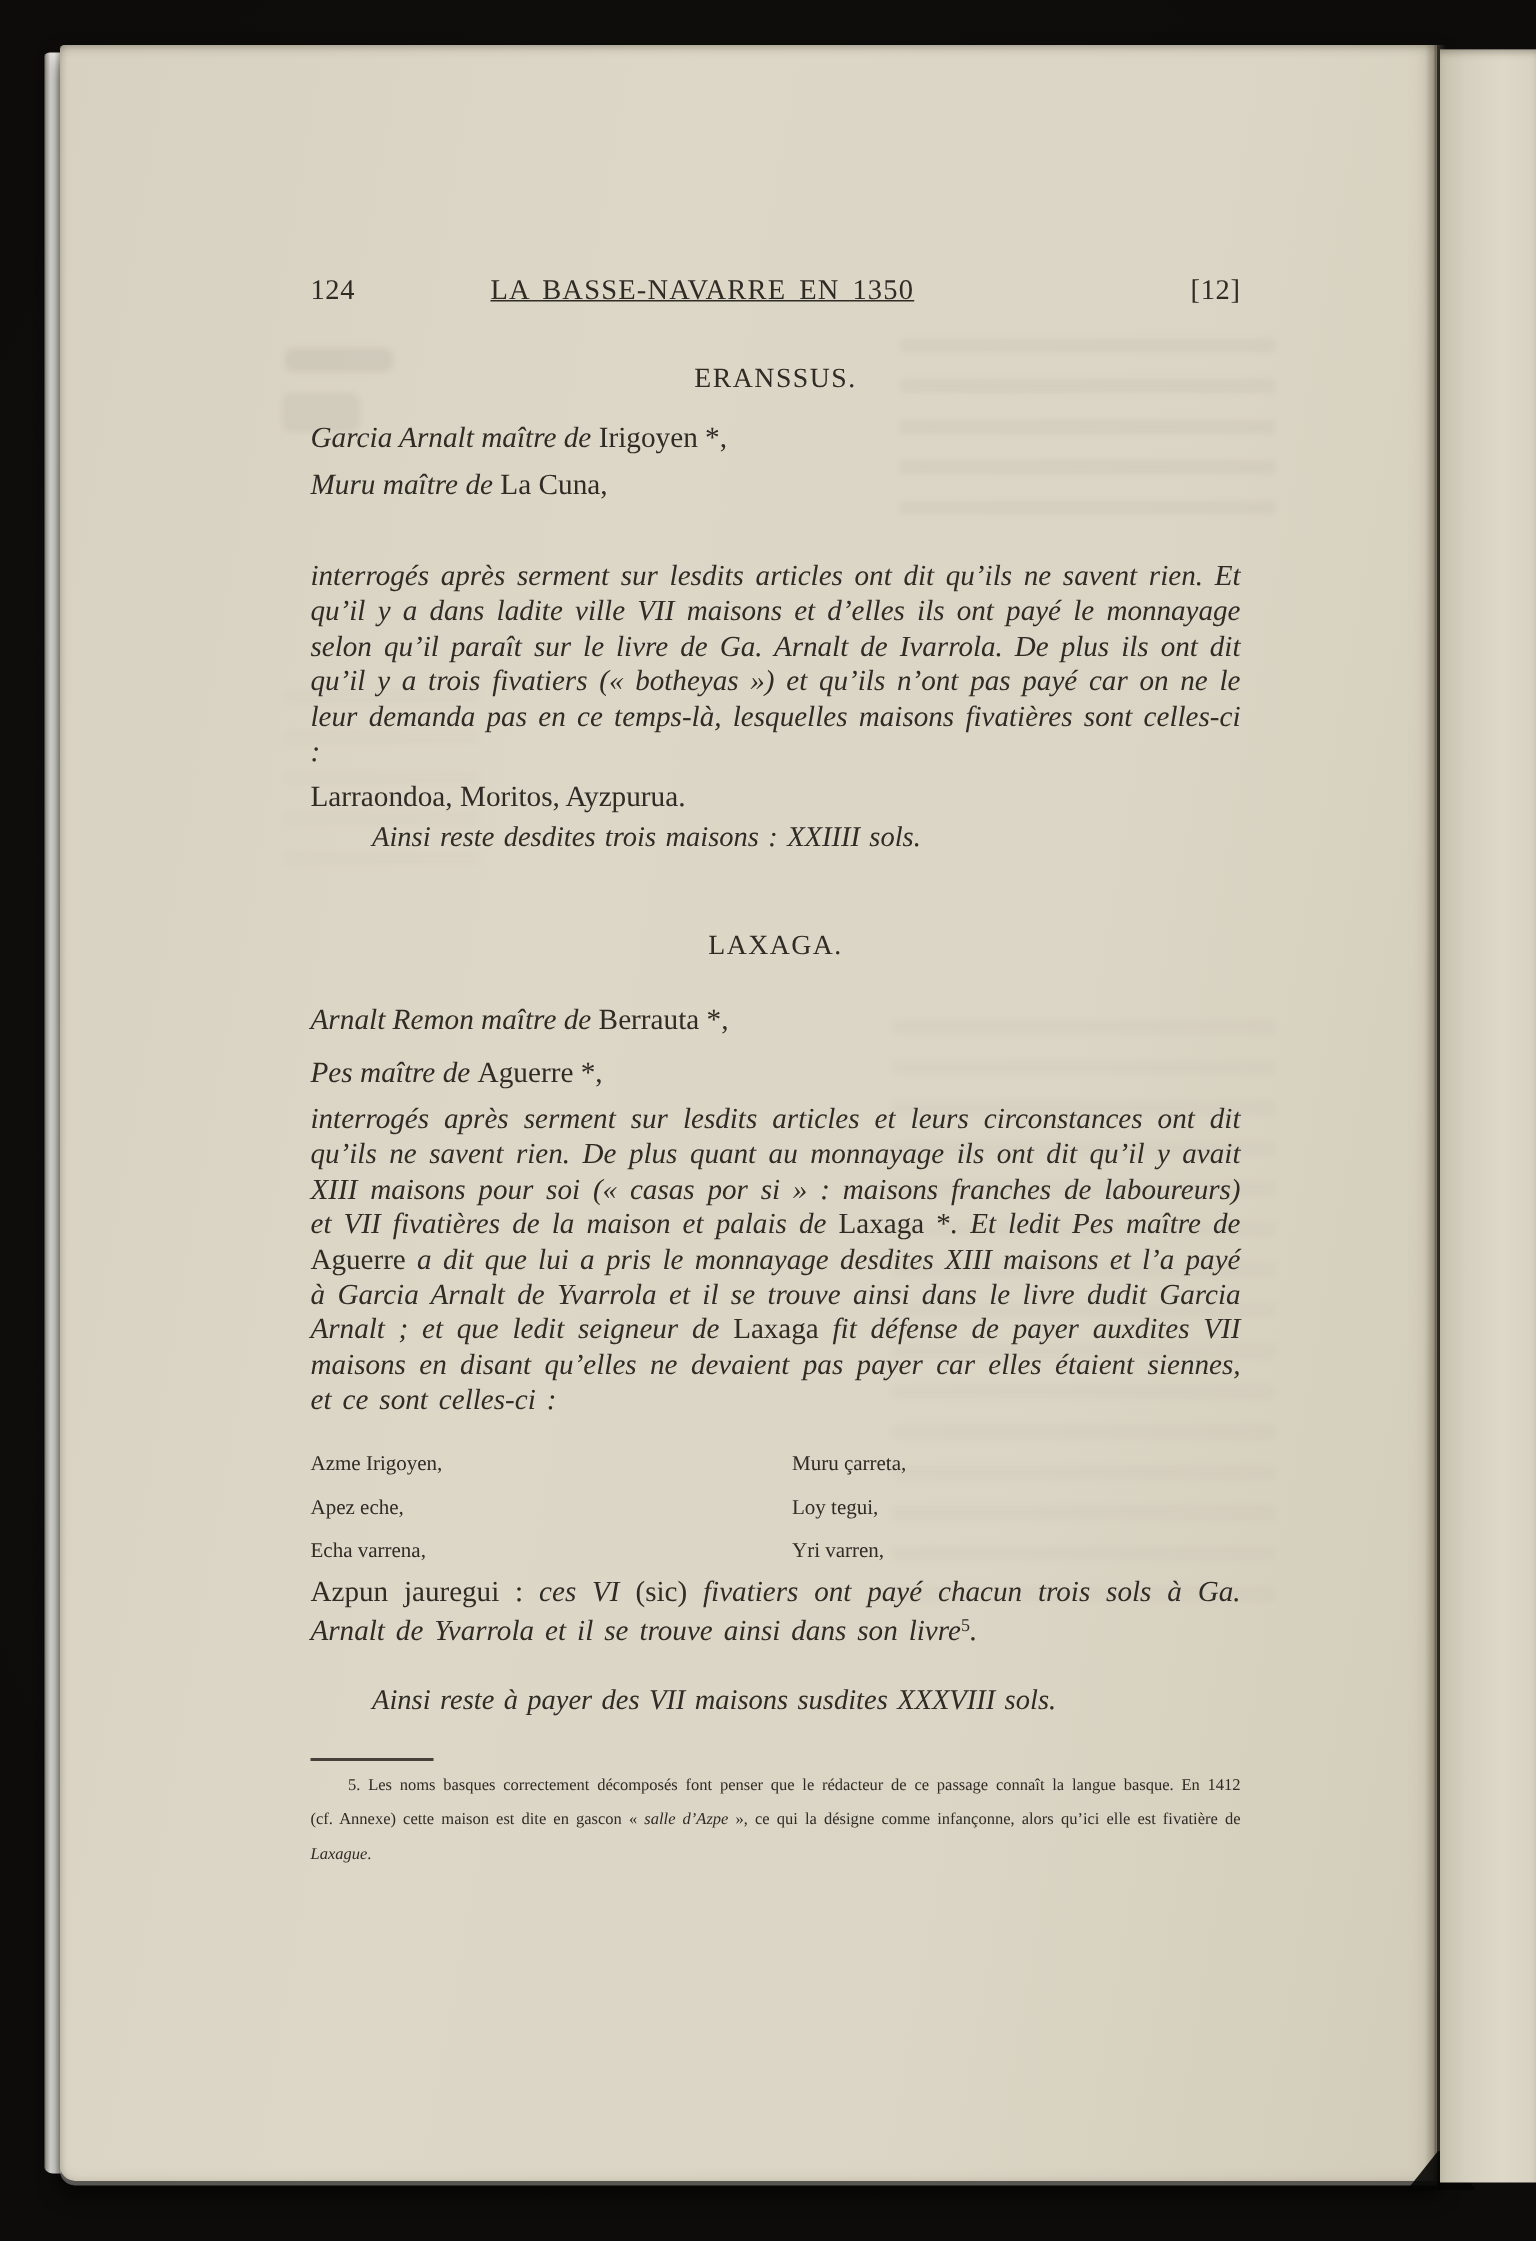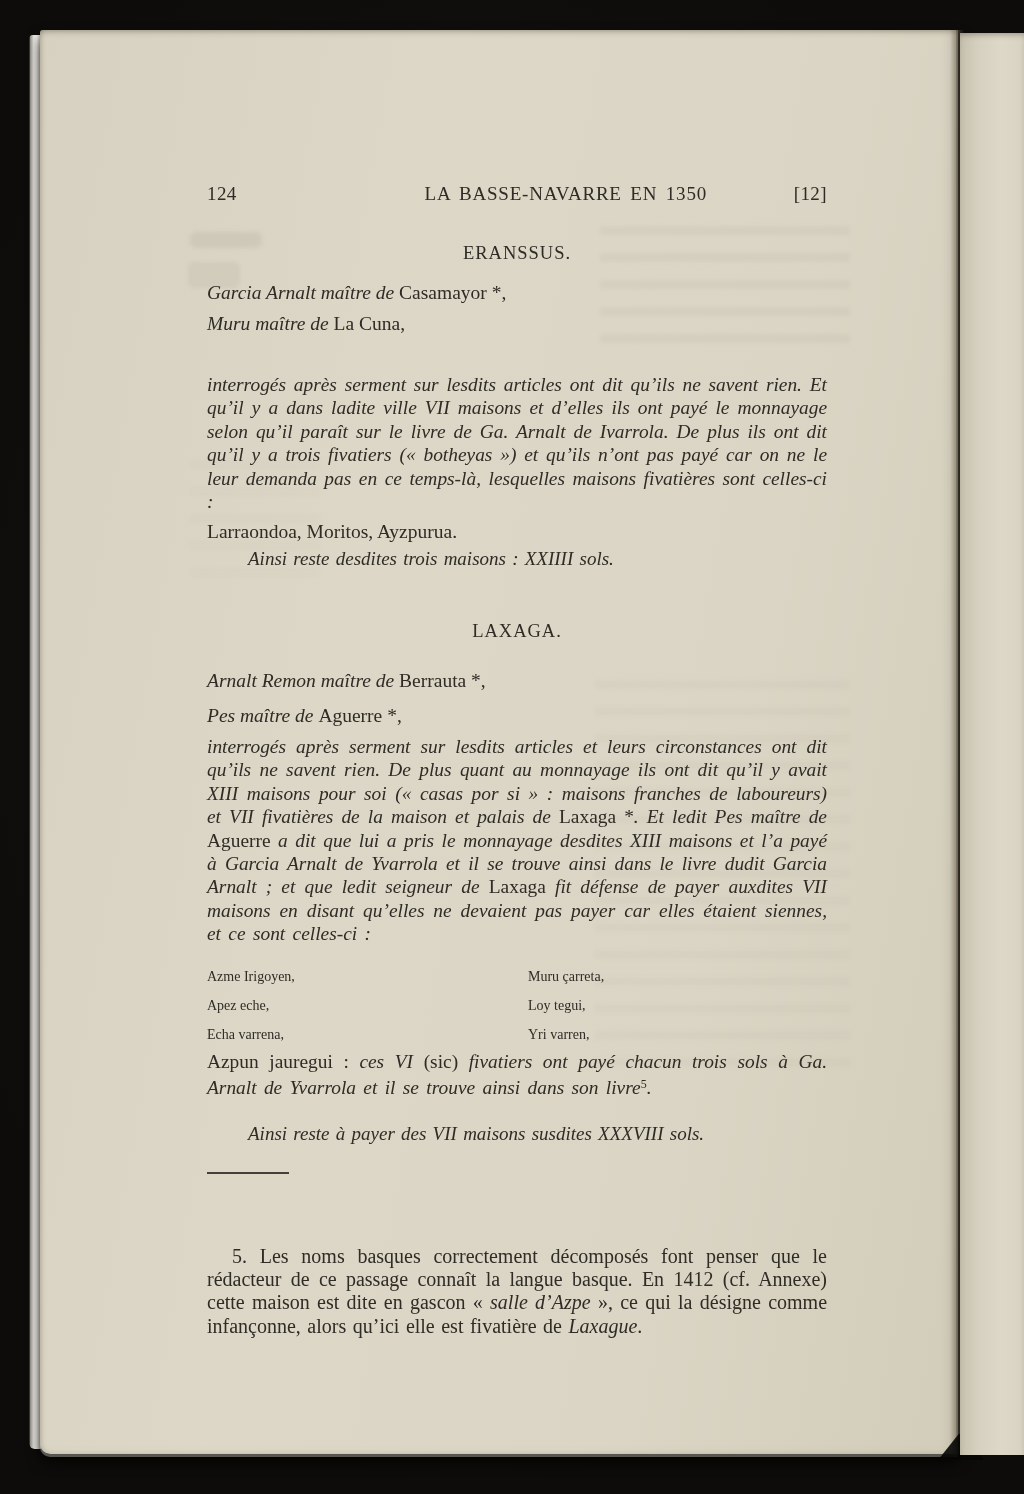--- a/index.html
+++ b/index.html
@@ -67,21 +67,21 @@
 
   
   .text-block{position:absolute;left:167px;top:0;width:620px;color:#2f2b25;}
   .text-block > *{position:absolute;left:0;width:620px;margin:0;}
 
   .page-header{
     top:153px;display:flex;align-items:baseline;
     font-size:19px;line-height:22px;letter-spacing:.4px;
   }
   .page-header .hl{flex:0 0 120px;text-align:left;}
-  .page-header .hc{flex:1 1 auto;text-align:right;letter-spacing:.8px;word-spacing:3px;}
+  .page-header .hc{flex:1 1 auto;text-align:left;letter-spacing:.8px;word-spacing:3px;text-decoration:underline;}
   .page-header .hr{flex:0 0 120px;text-align:right;}
 
   .section-heading{
     font-size:18.5px;line-height:22px;letter-spacing:1px;
     text-align:center;font-weight:400;
   }
   .h-eranssus{top:212px;}
   .h-laxaga{top:590px;}
 
   .masters p{margin:0;font-size:19.5px;line-height:30.5px;}
@@ -115,21 +115,21 @@
   .houses-cols p{margin:0;font-size:14px;line-height:29px;}
 
   .azpun{top:1019px;line-height:26px;}
   .fn-ref{
     font-style:normal;font-size:12px;
     vertical-align:6px;line-height:0;letter-spacing:0;
   }
 
   .fn-rule{top:1142px;width:82px;height:2px;background:#45403a;}
   .footnote{
-    top:1215px;font-size:20px;line-height:23.2px;
+    top:1149px;font-size:11px;line-height:23.2px;
     text-align:justify;text-indent:25px;word-spacing:1.5px;
   }
 </style>
 </head>
 <body>
 
 <div class="scene">
 
   <div class="stack-edge"></div>
 
@@ -145,21 +145,21 @@
 
       <div class="page-header">
         <span class="hl">124</span>
         <span class="hc">LA BASSE-NAVARRE EN 1350</span>
         <span class="hr">[12]</span>
       </div>
 
       <h2 class="section-heading h-eranssus">ERANSSUS.</h2>
 
       <div class="masters m1">
-        <p><span class="it">Garcia Arnalt maître de </span><span class="rm">Casamayor *,</span></p>
+        <p><span class="it">Garcia Arnalt maître de </span><span class="rm">Irigoyen *,</span></p>
         <p><span class="it">Muru maître de </span><span class="rm">La Cuna,</span></p>
       </div>
 
       <p class="para p1">interrogés après serment sur lesdits articles ont dit qu’ils ne savent rien. Et qu’il y a dans ladite ville VII maisons et d’elles ils ont payé le monnayage selon qu’il paraît sur le livre de Ga. Arnalt de Ivarrola. De plus ils ont dit qu’il y a trois fivatiers (« botheyas ») et qu’ils n’ont pas payé car on ne le leur demanda pas en ce temps-là, lesquelles maisons fivatières sont celles-ci :</p>
 
       <p class="houses-line">Larraondoa, Moritos, Ayzpurua.</p>
 
       <p class="reste r1">Ainsi reste desdites trois maisons : XXIIII sols.</p>
 
       <h2 class="section-heading h-laxaga">LAXAGA.</h2>

